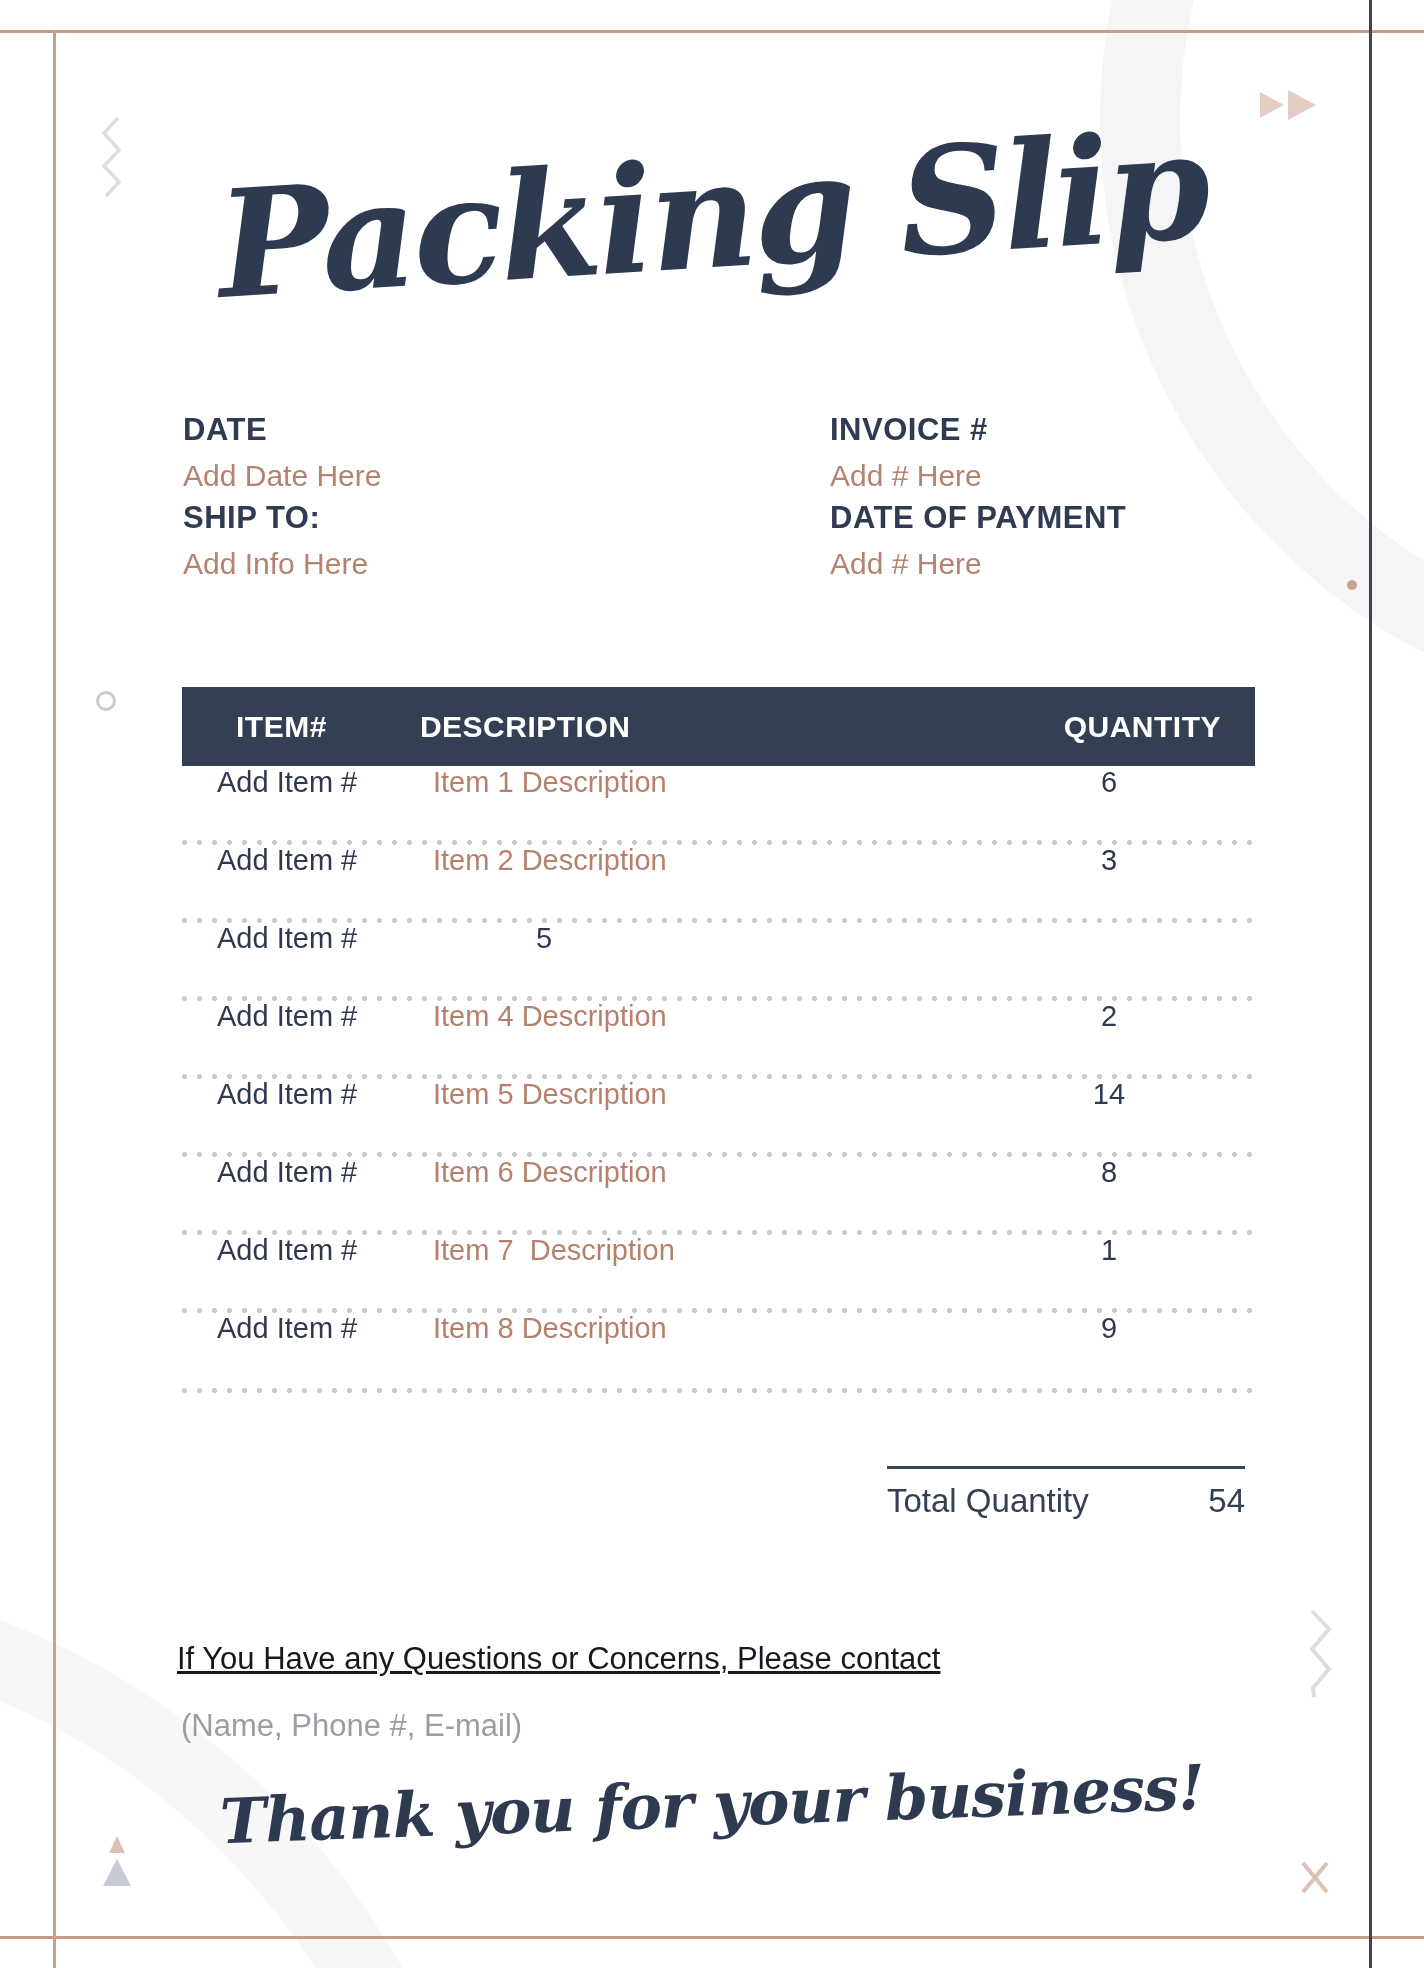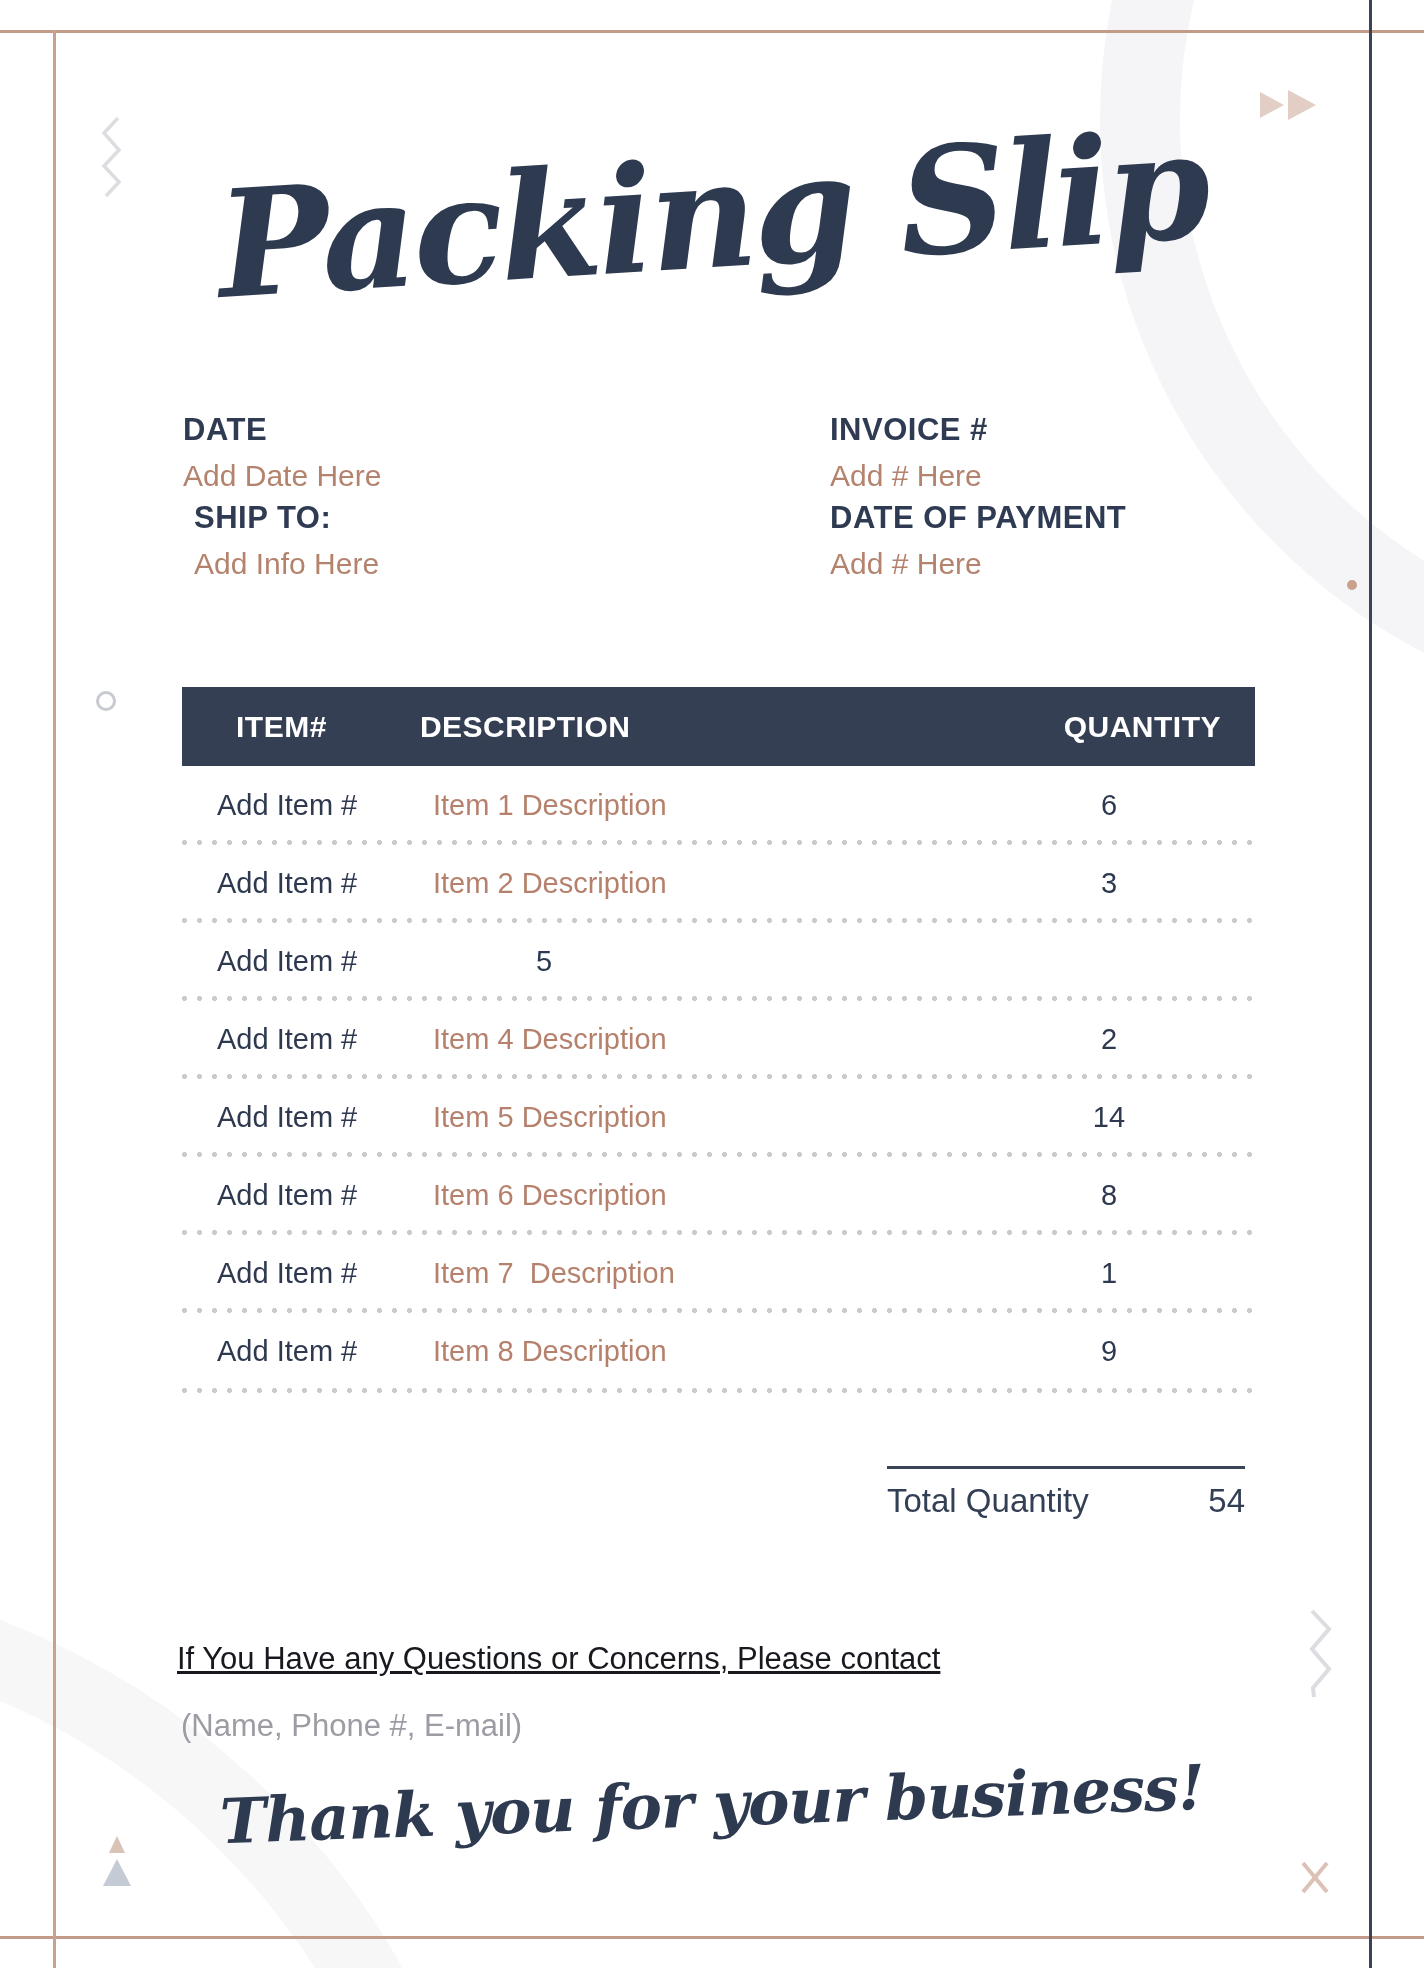--- a/index.html
+++ b/index.html
@@ -37,36 +37,36 @@
     font-size:148px;letter-spacing:-4px;
     transform:rotate(-3.5deg);
     white-space:nowrap;
   }
   
   .field{position:absolute;width:560px;}
   .field .flabel{font-size:31px;font-weight:bold;color:#2f3b52;letter-spacing:.5px;}
   .field .fvalue{margin-top:11px;font-size:30px;color:#b4836e;}
   .f-date{left:183px;top:412px;}
   .f-invoice{left:830px;top:412px;}
-  .f-shipto{left:194px;top:500px;}
+  .f-shipto{left:183px;top:500px;}
   .f-payment{left:830px;top:500px;}
   
   .thead{
     position:absolute;left:182px;top:687px;width:1073px;height:79px;
     background:#353f54;color:#ffffff;
     display:flex;align-items:center;
     font-size:30px;font-weight:bold;letter-spacing:.5px;
     box-sizing:border-box;
   }
   .thead .h-item{padding-left:54px;width:228px;box-sizing:border-box;}
   .thead .h-desc{width:565px;margin-left:12px;}
   .thead .h-qty{width:280px;text-align:right;padding-right:34px;box-sizing:border-box;}
   .trow{
     position:absolute;left:182px;width:1073px;height:78px;
-    display:flex;align-items:center;font-size:29px;
+    display:flex;align-items:flex-start;font-size:29px;
   }
   .trow .c-item{padding-left:35px;width:251px;box-sizing:border-box;color:#2e3950;}
   .trow .c-desc{width:565px;color:#b5816c;white-space:pre;}
   .trow .c-qty{width:222px;text-align:center;color:#2e3950;}
   .dotline{
     position:absolute;left:182px;width:1073px;height:5px;
     background-image:radial-gradient(circle at 2.5px 2.5px, #cbcbcd 2.3px, transparent 2.8px);
     background-size:15px 5px;background-repeat:repeat-x;
   }
   

